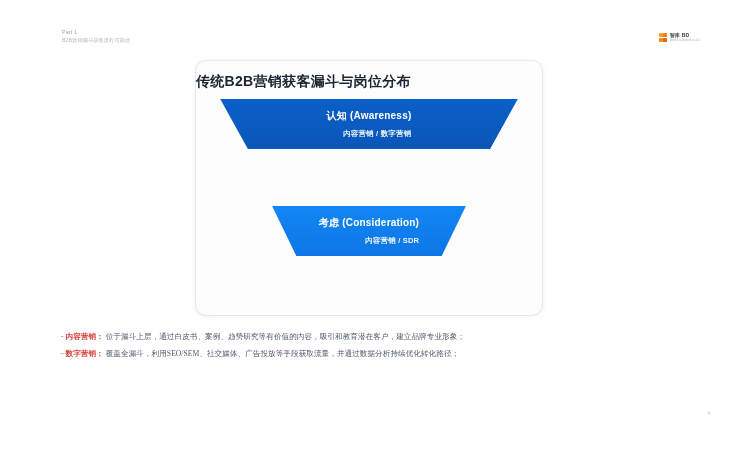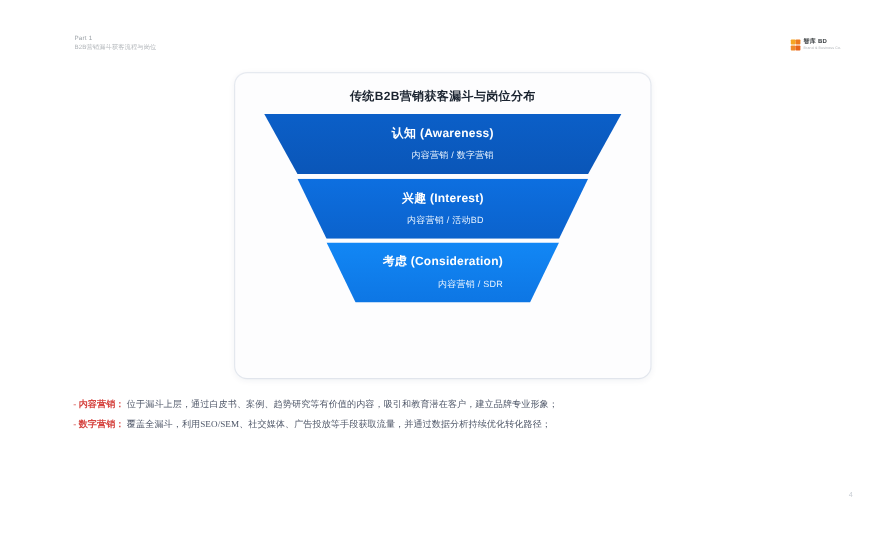--- a/index.html
+++ b/index.html
@@ -79,23 +79,23 @@
     left: 196px;
     top: 61px;
     width: 346px;
     height: 254px;
     background: #fdfdfe;
     border-radius: 10px;
     box-shadow: 0 1px 6px rgba(17, 40, 80, 0.07),
                 0 0 0 1px rgba(220, 226, 235, 0.55);
   }
   .card-title {
-    text-align: center;
+    text-align: left;
     margin-top: 12px;
-    font-size: 10px;
+    font-size: 14px;
     font-weight: 700;
     color: #1b2430;
     letter-spacing: .3px;
   }
 
   .funnel {
     position: relative;
     margin-top: 8px;
     height: 212px;
   }
@@ -125,21 +125,21 @@
   }
   .stage-title {
     font-size: 10px;
     font-weight: 700;
     letter-spacing: .2px;
     white-space: nowrap;
   }
   .stage-title .en { font-weight: 700; }
   .stage-sub {
     font-size: 7.5px;
-    font-weight: 400;
+    font-weight: 700;
     margin-top: 9px;
     color: #eaf4ff;
     letter-spacing: .2px;
     white-space: nowrap;
   }
 
   .s1 { top: 0px; }
   .s2 { top: 54px; }
   .s3 { top: 107px; }
   .s4 { top: 160px; }
@@ -215,38 +215,20 @@
         </svg>
         <div class="txt">
           <div class="stage-title">
             <span>认知</span>
             <span class="en">(Awareness)</span>
           </div>
           <div class="stage-sub">内容营销 / 数字营销</div>
         </div>
       </div>
 
-      <div class="stage s2">
-        <svg class="shape" viewBox="0 0 100 100" preserveAspectRatio="none">
-          <defs>
-              <linearGradient id="g2" x1="0" y1="0" x2="0" y2="1">
-            <stop offset="0%" stop-color="#0d6fe0"></stop>
-                <stop offset="100%" stop-color="#0b62cc"></stop>
-          </linearGradient>
-            </defs>
-          <polygon points="15,0 85,0 78,100 22,100" fill="url(#g2)"></polygon>
-        </svg>
-        <div class="txt">
-          <div class="stage-title">
-            <span>兴趣</span>
-            <span class="en">(Interest)</span>
-          </div>
-          <div class="stage-sub">内容营销 / 活动BD</div>
-        </div>
-      </div>
 
       <div class="stage s3">
         <svg class="shape" viewBox="0 0 100 100" preserveAspectRatio="none">
           <defs>
               <linearGradient id="g3" x1="0" y1="0" x2="0" y2="1">
             <stop offset="0%" stop-color="#1287f5"></stop>
                 <stop offset="100%" stop-color="#0d76e4"></stop>
           </linearGradient>
             </defs>
           <polygon points="22,0 78,0 71,100 29,100" fill="url(#g3)"></polygon>

